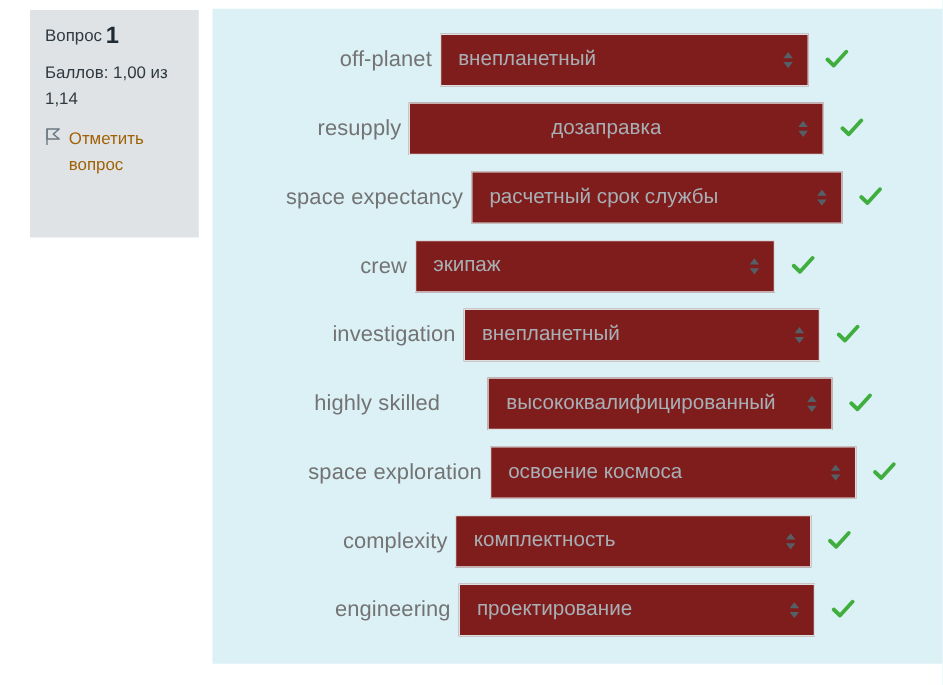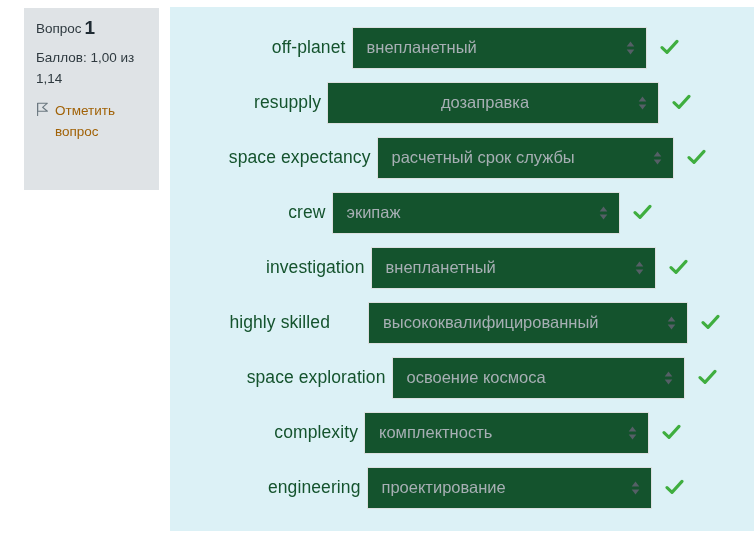--- a/index.html
+++ b/index.html
@@ -77,31 +77,31 @@
 
   .answer-row {
     display: flex;
     align-items: center;
     justify-content: center;
     height: 55px;
   }
 
   .term-label {
     font-size: 17.5px;
-    color: #14532d;
+    color: #737373;
     text-align: right;
     white-space: nowrap;
     padding-right: 6px;
     letter-spacing: 0.1px;
   }
 
   .select-box {
     position: relative;
     height: 42px;
-    background: #14532d;
+    background: #7f1d1d;
     border: 1px solid #dcdfe0;
     box-sizing: border-box;
     display: flex;
     align-items: center;
     padding: 0 30px 0 14px;
     cursor: pointer;
   }
   .select-value {
     font-size: 16.5px;
     color: #a7afb4;
@@ -229,21 +229,21 @@
     </div>
     <span class="check-icon">
       <svg viewBox="0 0 19 19" width="19" height="19" xmlns="http://www.w3.org/2000/svg">
         <path d="M2 9.6 L7 14.4 L17 3.4" fill="none" stroke="#3fae3f" stroke-width="3.1" stroke-linecap="round" stroke-linejoin="round"></path>
       </svg>
     </span>
   </div>
 
   <div class="answer-row">
     <span class="term-label" style="width: 126px;">highly skilled</span>
-    <div class="select-box" style="width: 320px; margin-left: 32px;">
+    <div class="select-box" style="width: 276px; margin-left: 32px;">
       <span class="select-value">высококвалифицированный</span>
       <span class="stepper-icon">
         <svg viewBox="0 0 11 15" width="11" height="15" xmlns="http://www.w3.org/2000/svg">
           <path d="M5.5 1 L9.3 6 L1.7 6 Z" fill="#555f66"></path>
           <path d="M5.5 14 L9.3 9 L1.7 9 Z" fill="#555f66"></path>
         </svg>
       </span>
     </div>
     <span class="check-icon">
       <svg viewBox="0 0 19 19" width="19" height="19" xmlns="http://www.w3.org/2000/svg">

